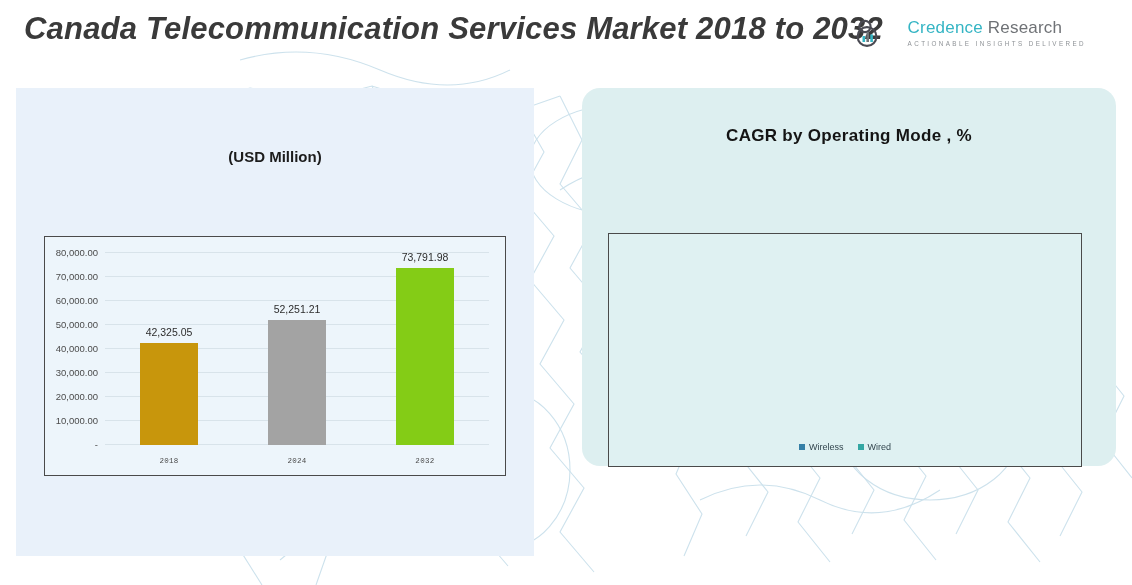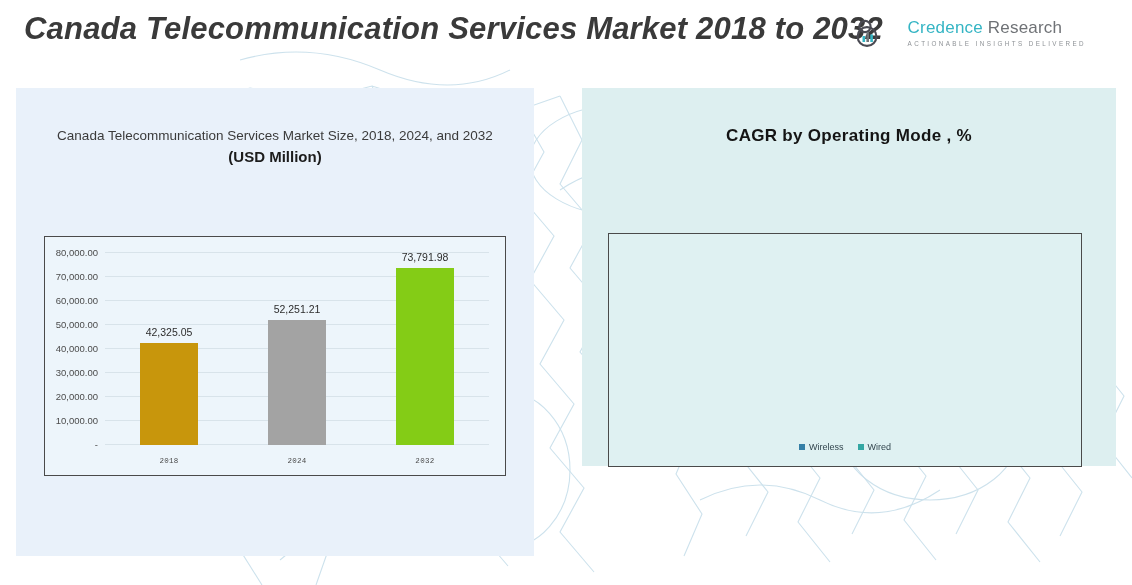--- a/index.html
+++ b/index.html
@@ -25,21 +25,21 @@
   .logo{position:absolute;right:46px;top:18px;display:flex;align-items:center;gap:24px;z-index:6;}
   .logo-mark{position:relative;width:30px;height:30px;flex:0 0 auto;}
   .logo-text{display:flex;flex-direction:column;justify-content:center;}
   .logo-name{font-size:17px;color:#6f7276;letter-spacing:.2px;line-height:1.1;}
   .logo-name b{color:#35b5c4;font-weight:normal;}
   .logo-tag{font-size:6.3px;color:#8e9296;letter-spacing:2.4px;margin-top:2px;text-transform:uppercase;}
 
   
   .panel{position:absolute;z-index:2;}
   .panel-left{left:16px;top:88px;width:518px;height:468px;background:#e9f1fa;}
-  .panel-right{left:582px;top:88px;width:534px;height:378px;background:#ddeff0;}
+  .panel-right{left:582px;top:88px;width:534px;height:378px;background:#ddeff0;border-radius:18px;}
 
   .panel-title{
     position:absolute;left:0;right:0;text-align:center;
     color:#2b2b2b;z-index:3;
   }
   .left-sub1{top:40px;font-size:13.5px;color:#3b3b3b;}
   .left-sub2{top:60px;font-size:15px;font-weight:bold;color:#1c1c1c;}
   .right-sub{top:38px;font-size:17px;font-weight:bold;color:#141414;letter-spacing:.3px;}
 
   
@@ -142,21 +142,20 @@
         </svg>
       </div>
       <div class="logo-text">
         <div class="logo-name"><b>Credence</b><span> Research</span></div>
         <div class="logo-tag">Actionable Insights Delivered</div>
       </div>
     </div>
   </div>
 
   <div class="panel panel-left">
-    <div class="panel-title left-sub1">Canada Telecommunication Services Market Size, 2018, 2024, and 2032</div>
     <div class="panel-title left-sub2">(USD Million)</div>
 
     <div class="chart-left">
       <div class="plotL" id="plotL">
         <div class="axisline"></div>
       <div class="gridline" style="bottom: 0%;">
             <div class="ytick">-</div>
           </div>
           <div class="gridline" style="bottom: 12.5%;">
             <div class="ytick">10,000.00</div>

